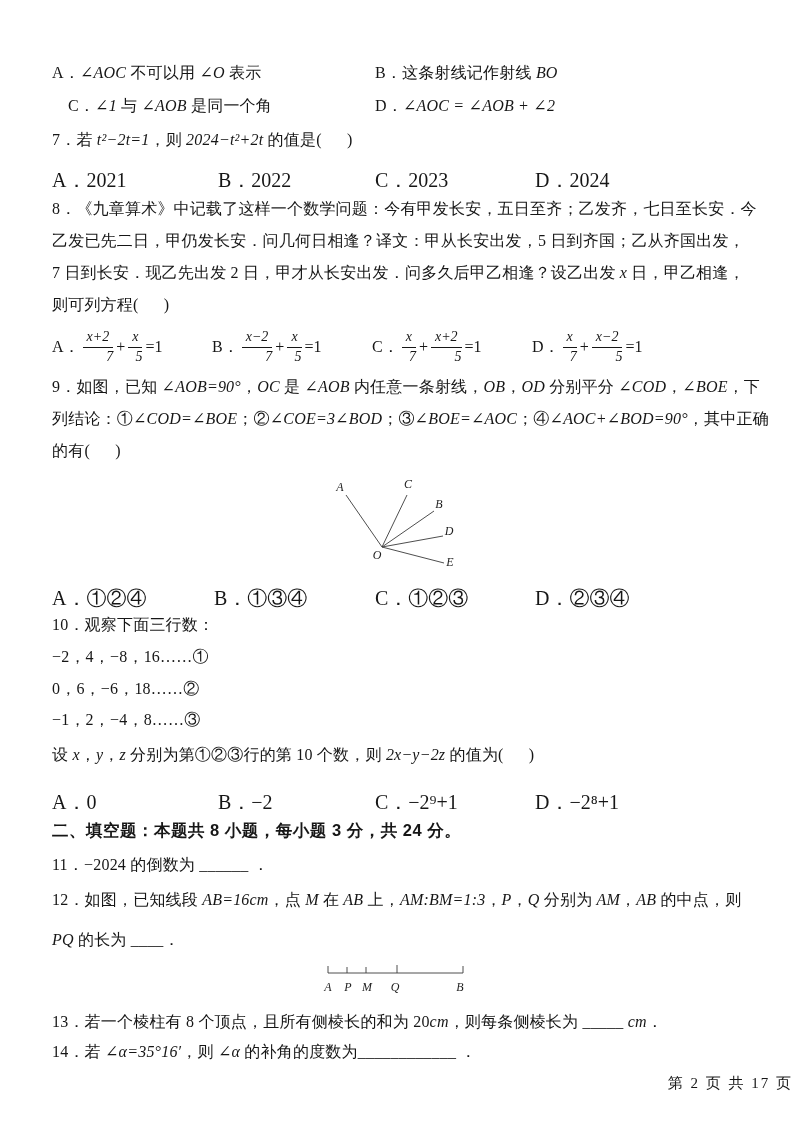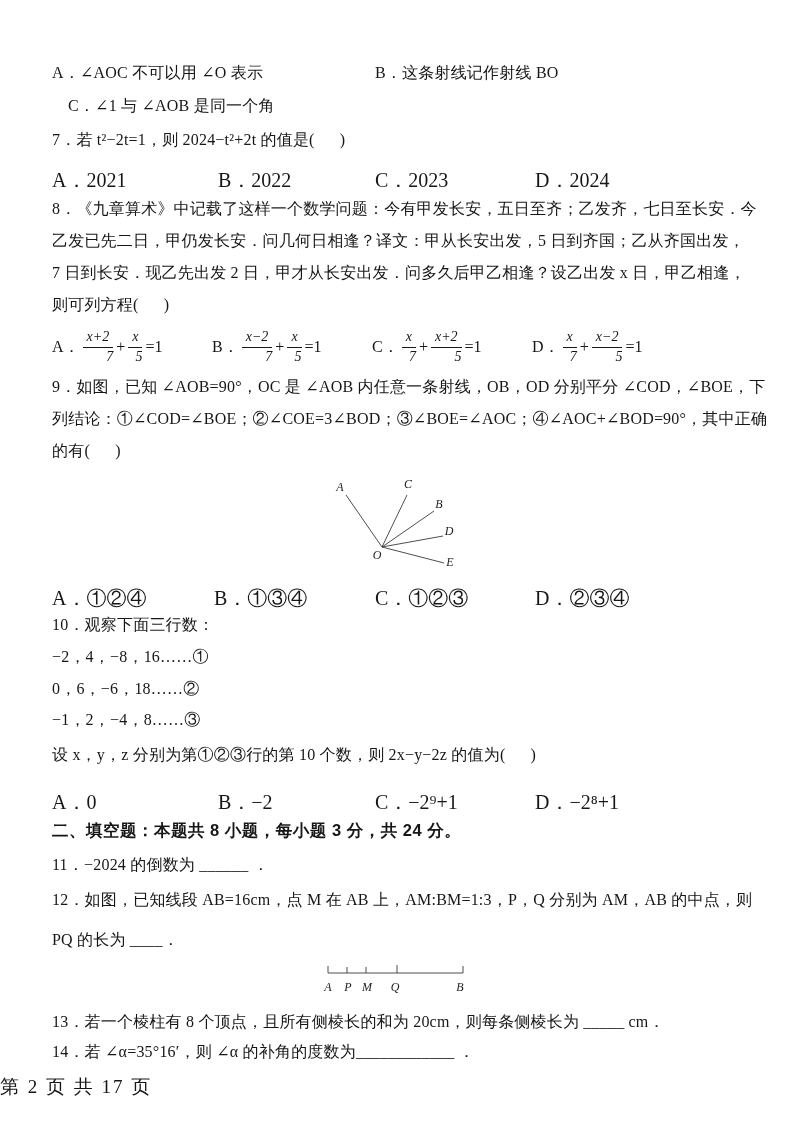--- a/index.html
+++ b/index.html
@@ -5,57 +5,58 @@
   html,body{margin:0;padding:0;background:#e8e8e8;}
   .page{
     position:relative;width:793px;height:1122px;background:#ffffff;
     margin:0 auto;overflow:hidden;color:#161616;
     font-family:"Liberation Serif","DejaVu Serif",serif;
   }
   .line{
     position:absolute;font-size:16px;line-height:20px;white-space:pre;
     letter-spacing:0.2px;
   }
-  .line .math{}
+  .line .math{font-style:italic;}
   .line .txt{font-style:normal;}
   .opt-cell{position:absolute;font-size:20px;white-space:pre;}
   .frac-cell{
     position:absolute;display:flex;align-items:center;
     font-size:16px;white-space:pre;
   }
   .frac{
     display:inline-block;text-align:right;vertical-align:middle;
     font-size:14px;line-height:1.2;margin:0 3px;font-style:italic;
   }
   .frac .num{display:block;padding:0 4px 1px 4px;border-bottom:1px solid #161616;}
   .frac .den{display:block;padding-top:1px;}
   .opt-label{font-style:normal;}
   .section-head{
     position:absolute;font-size:16.5px;font-weight:bold;white-space:pre;
     font-family:"Liberation Sans","DejaVu Sans",sans-serif;letter-spacing:0.5px;
   }
   .footer{
-    position:absolute;left:0;width:793px;text-align:left;
-    font-size:19px;letter-spacing:2px;white-space:pre;
+    position:absolute;left:0;width:793px;text-align:right;
+    font-size:15px;letter-spacing:2px;white-space:pre;
   }
   svg{position:absolute;overflow:visible;}
   svg line{stroke:#3a3a3a;stroke-width:0.9;}
   svg text{
     font-family:"Liberation Serif","DejaVu Serif",serif;
     font-style:italic;font-size:12px;fill:#222;
   }
 </style>
 </head>
 <body>
 
 <div class="page">
 
   <div class="line" style="left:52px;top:63px"><span class="txt">A．</span><span class="math">∠AOC</span><span class="txt"> 不可以用 </span><span class="math">∠O</span><span class="txt"> 表示</span></div>
   <div class="line" style="left:375px;top:63px"><span class="txt">B．这条射线记作射线 </span><span class="math">BO</span></div>
   <div class="line" style="left:68px;top:96px"><span class="txt">C．</span><span class="math">∠1</span><span class="txt"> 与 </span><span class="math">∠AOB</span><span class="txt"> 是同一个角</span></div>
+  <div class="line" style="left:375px;top:96px"><span class="txt">D．</span><span class="math">∠AOC = ∠AOB + ∠2</span></div>
 
   <div class="line" style="left:52px;top:130px"><span class="txt">7．若 </span><span class="math">t²−2t=1</span><span class="txt">，则 </span><span class="math">2024−t²+2t</span><span class="txt"> 的值是(&nbsp;&nbsp;&nbsp;&nbsp;&nbsp;&nbsp;)</span></div>
   <div class="opt-cell" style="left:52px;top:167px">A．2021</div>
   <div class="opt-cell" style="left:218px;top:167px">B．2022</div>
   <div class="opt-cell" style="left:375px;top:167px">C．2023</div>
   <div class="opt-cell" style="left:535px;top:167px">D．2024</div>
 
   <div class="line" style="left:52px;top:199px">8．《九章算术》中记载了这样一个数学问题：今有甲发长安，五日至齐；乙发齐，七日至长安．今</div>
   <div class="line" style="left:52px;top:231px">乙发已先二日，甲仍发长安．问几何日相逢？译文：甲从长安出发，5 日到齐国；乙从齐国出发，</div>
   <div class="line" style="left:52px;top:263px"><span class="txt">7 日到长安．现乙先出发 2 日，甲才从长安出发．问多久后甲乙相逢？设乙出发 </span><span class="math">x</span><span class="txt"> 日，甲乙相逢，</span></div>

